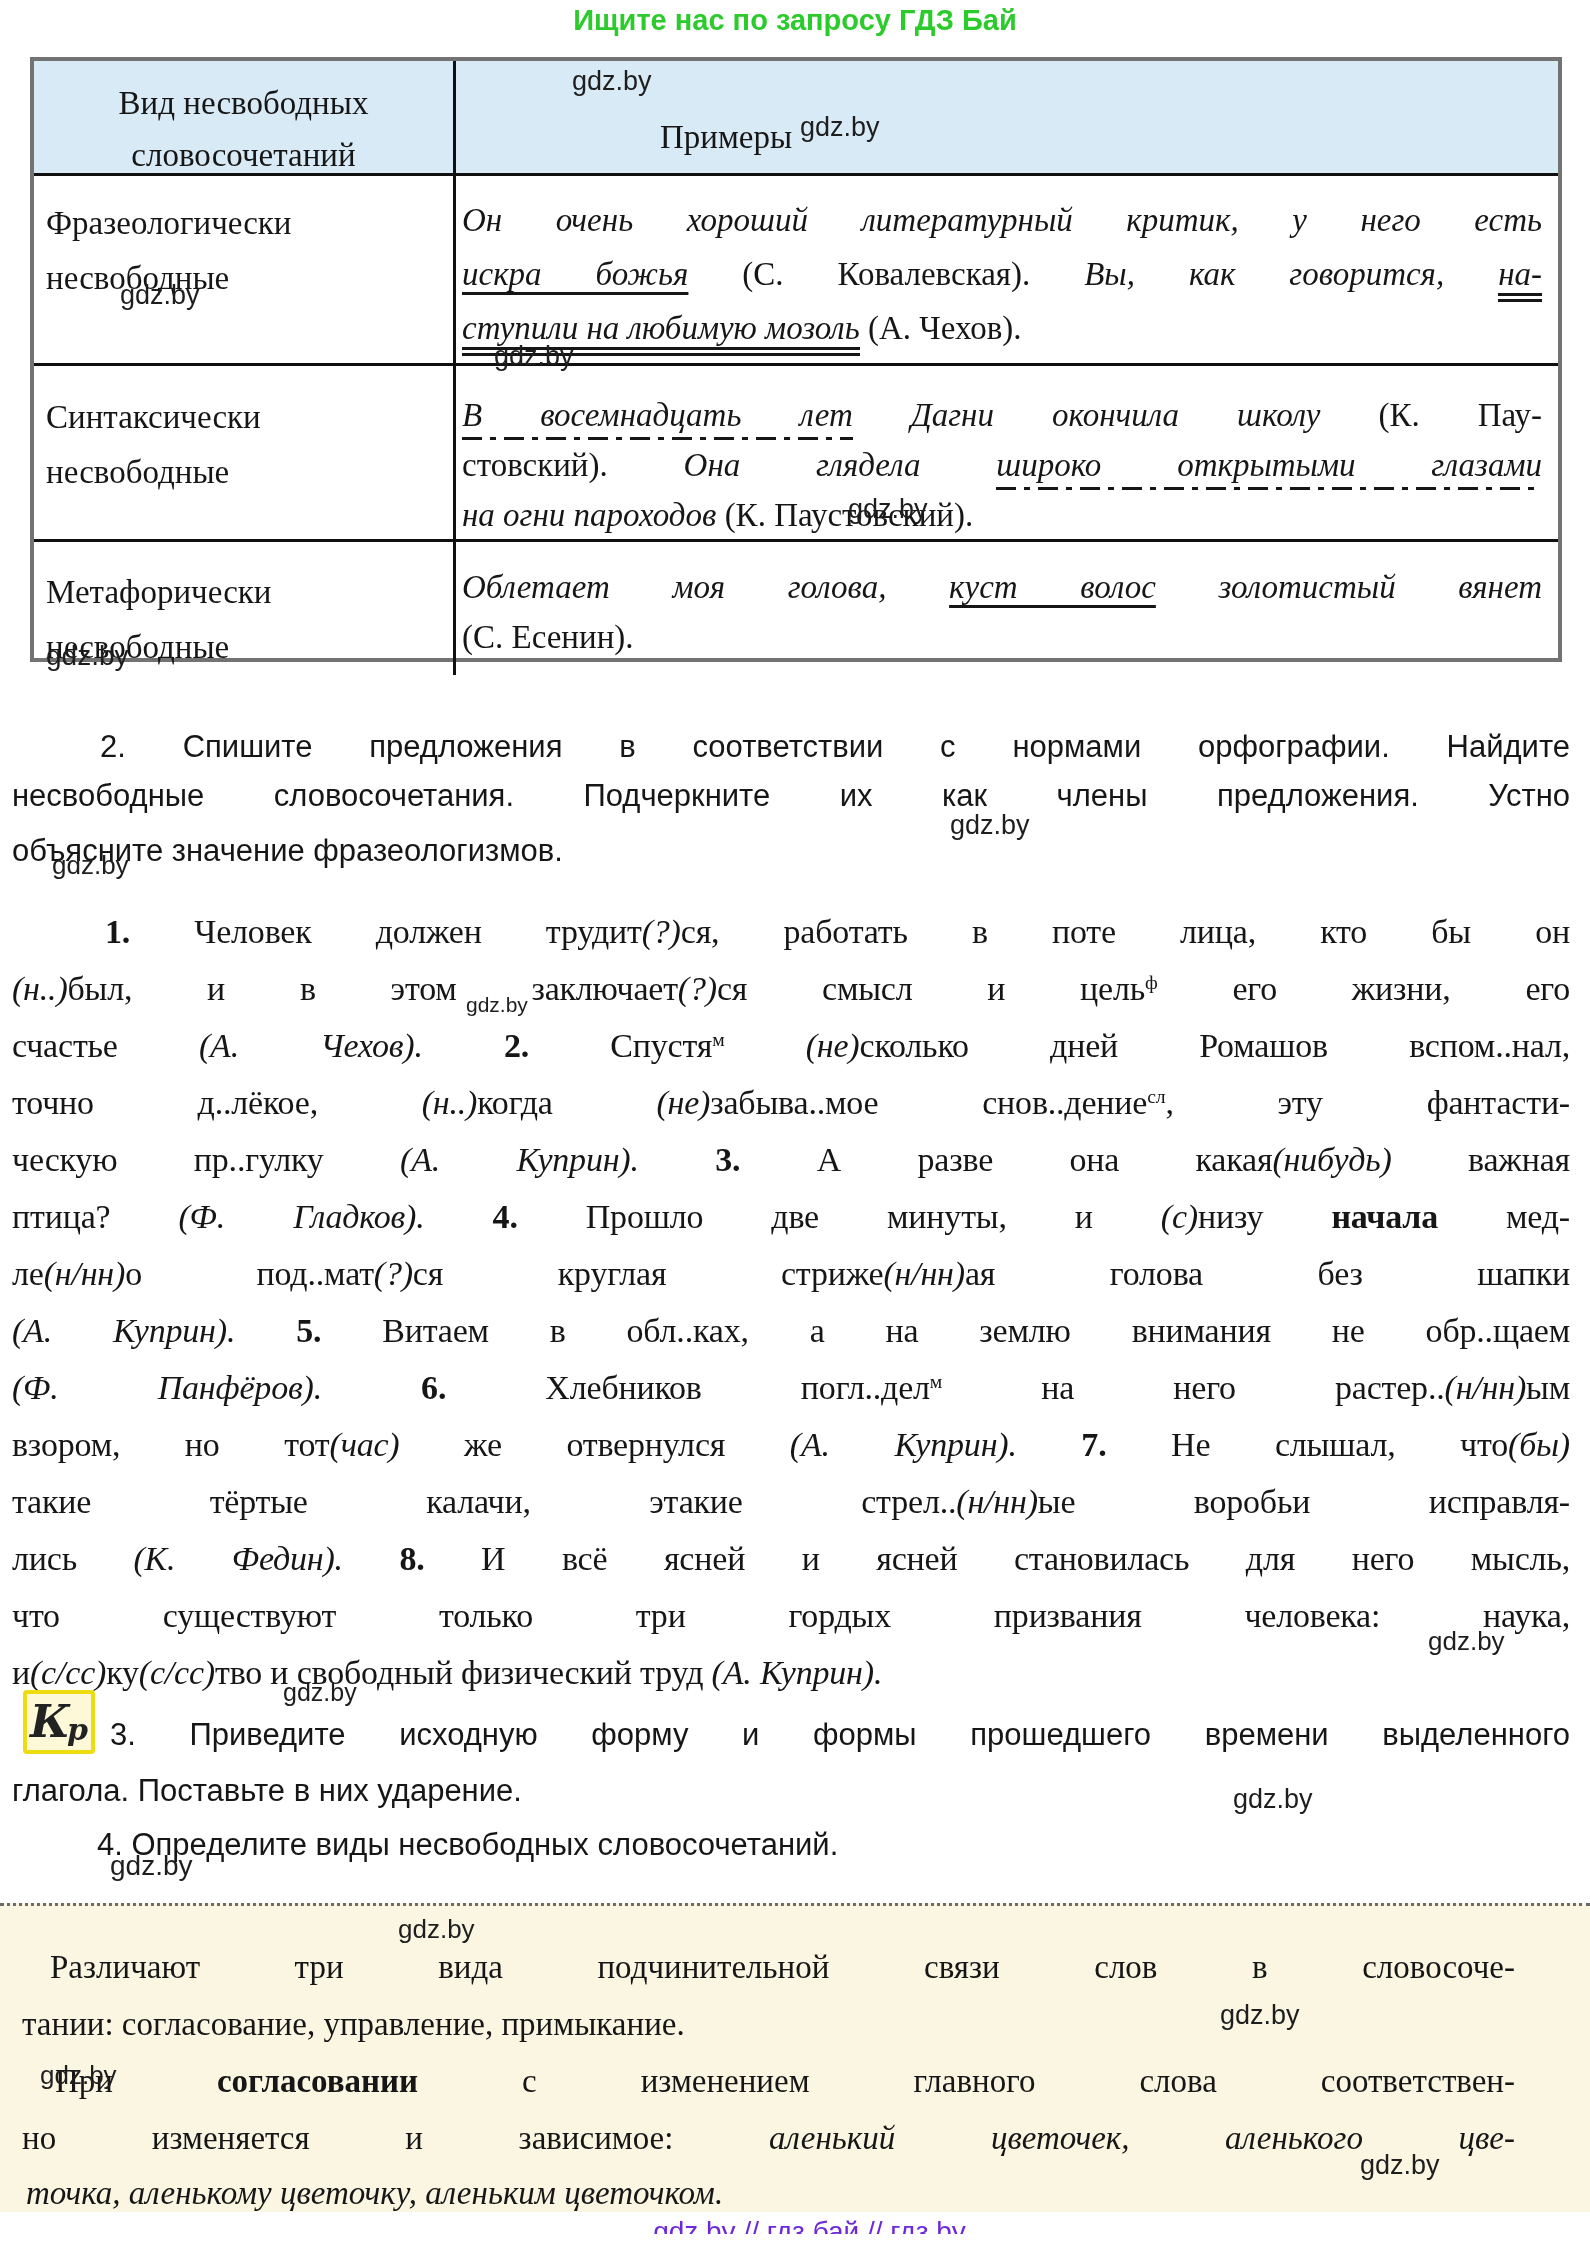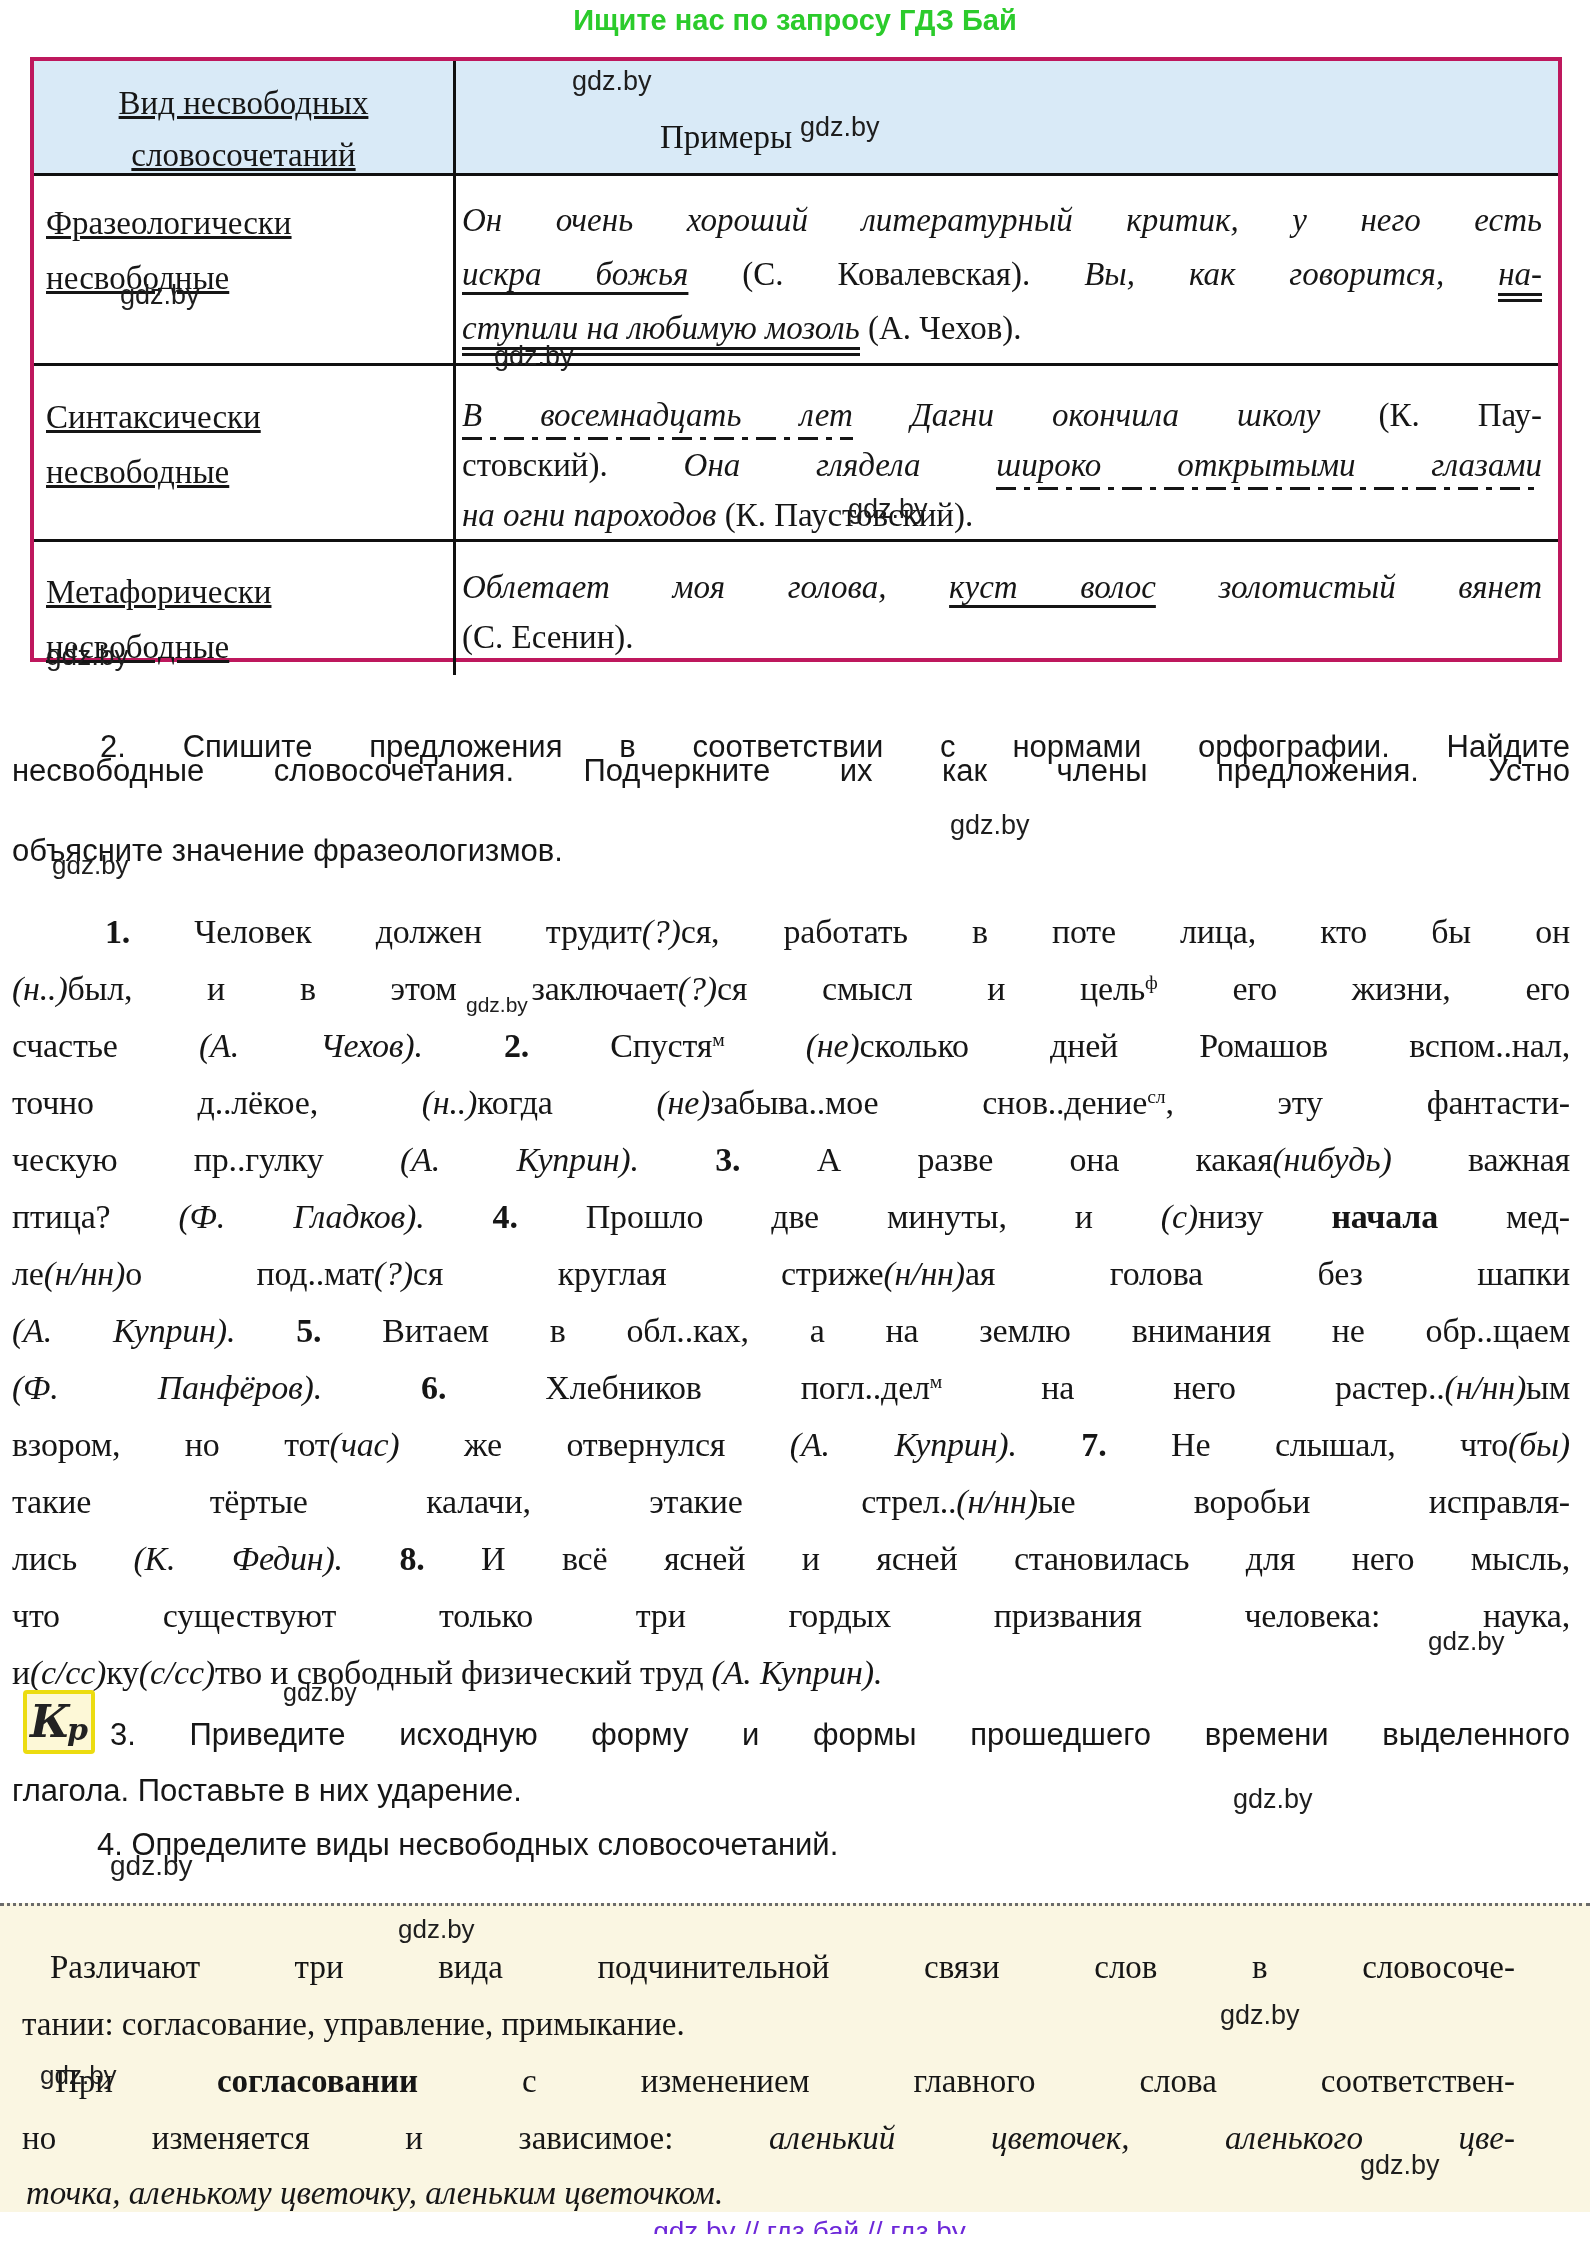--- a/index.html
+++ b/index.html
@@ -7,22 +7,22 @@
         font-family:"Liberation Serif","DejaVu Serif",serif;color:#161616;}
 
   
   .banner{position:absolute;left:0;right:0;top:4px;text-align:center;
           font-family:"Liberation Sans",sans-serif;font-size:29px;font-weight:bold;}
   .footer{position:absolute;left:0;right:0;top:2216px;text-align:center;
           font-family:"Liberation Sans",sans-serif;font-size:28px;}
 
   
   .tbl{position:absolute;left:30px;top:57px;width:1532px;height:605px;box-sizing:border-box;
-       border:4px solid #be185d;display:grid;grid-template-columns:422px 1fr;
-       grid-template-rows:115px 190px 176px 1fr;text-decoration:underline;}
+       border:4px solid #737373;display:grid;grid-template-columns:422px 1fr;
+       grid-template-rows:115px 190px 176px 1fr;}
   .cell{position:relative;box-sizing:border-box;border-right:3px solid #101010;border-bottom:3px solid #101010;}
   .cell.c2{border-right:none;}
   .cell.rlast{border-bottom:none;}
   .th{}
   .hcol1{padding-top:16px;text-align:center;font-size:33px;line-height:52px;}
   .hdr2{position:absolute;left:204px;top:41px;font-size:33px;margin-top:17px;}
   .rowlabel{padding-left:12px;font-size:33px;line-height:55px;}
   .rowlabel.p1{padding-top:20px;} .rowlabel.p2{padding-top:24px;} .rowlabel.p3{padding-top:23px;}
   .exline{position:absolute;left:6px;right:16px;font-size:33px;line-height:1.25;white-space:normal;}
 
@@ -103,21 +103,21 @@
         <div>несвободные</div>
       </div>
     </div>
     <div class="cell c2 rlast">
       <div class="exline just" style="top:25px"><span class="seg i">Облетает моя голова, </span><span class="seg i u">куст волос</span><span class="seg i"> золотистый вянет</span></div>
       <div class="exline leftal" style="top:75px"><span class="seg">(С. Есенин).</span></div>
     </div>
   </div>
 
   <div class="bodyline sans just" style="top:728px;text-indent:88px">2. Спишите предложения в соответствии с нормами орфографии. Найдите</div>
-  <div class="bodyline sans just" style="top:752px">несвободные словосочетания. Подчеркните их как члены предложения. Устно</div>
+  <div class="bodyline sans just" style="top:777px">несвободные словосочетания. Подчеркните их как члены предложения. Устно</div>
   <div class="bodyline sans leftal" style="top:832px">объясните значение фразеологизмов.</div>
 
   <div class="bodyline just" style="top:912px;text-indent:93px"><span class="seg b">1.</span><span class="seg"> Человек должен трудит</span><span class="seg i">(?)</span><span class="seg">ся, работать в поте лица, кто бы он</span></div>
   <div class="bodyline just" style="top:969px"><span class="seg i">(н..)</span><span class="seg">был, и в этом заключает</span><span class="seg i">(?)</span><span class="seg">ся смысл и цель</span><span class="seg sup">ф</span><span class="seg"> его жизни, его</span></div>
   <div class="bodyline just" style="top:1026px"><span class="seg">счастье </span><span class="seg i">(А. Чехов).</span><span class="seg"> </span><span class="seg b">2.</span><span class="seg"> Спустя</span><span class="seg sup">м</span><span class="seg"> </span><span class="seg i">(не)</span><span class="seg">сколько дней Ромашов вспом..нал,</span></div>
   <div class="bodyline just" style="top:1083px"><span class="seg">точно д..лёкое, </span><span class="seg i">(н..)</span><span class="seg">когда </span><span class="seg i">(не)</span><span class="seg">забыва..мое снов..дение</span><span class="seg sup">сл</span><span class="seg">, эту фантасти-</span></div>
   <div class="bodyline just" style="top:1140px"><span class="seg">ческую пр..гулку </span><span class="seg i">(А. Куприн).</span><span class="seg"> </span><span class="seg b">3.</span><span class="seg"> А разве она какая</span><span class="seg i">(нибудь)</span><span class="seg"> важная</span></div>
   <div class="bodyline just" style="top:1197px"><span class="seg">птица? </span><span class="seg i">(Ф. Гладков).</span><span class="seg"> </span><span class="seg b">4.</span><span class="seg"> Прошло две минуты, и </span><span class="seg i">(с)</span><span class="seg">низу </span><span class="seg b">начала</span><span class="seg"> мед-</span></div>
   <div class="bodyline just" style="top:1254px"><span class="seg">ле</span><span class="seg i">(н/нн)</span><span class="seg">о под..мат</span><span class="seg i">(?)</span><span class="seg">ся круглая стриже</span><span class="seg i">(н/нн)</span><span class="seg">ая голова без шапки</span></div>
   <div class="bodyline just" style="top:1311px"><span class="seg i">(А. Куприн).</span><span class="seg"> </span><span class="seg b">5.</span><span class="seg"> Витаем в обл..ках, а на землю внимания не обр..щаем</span></div>

